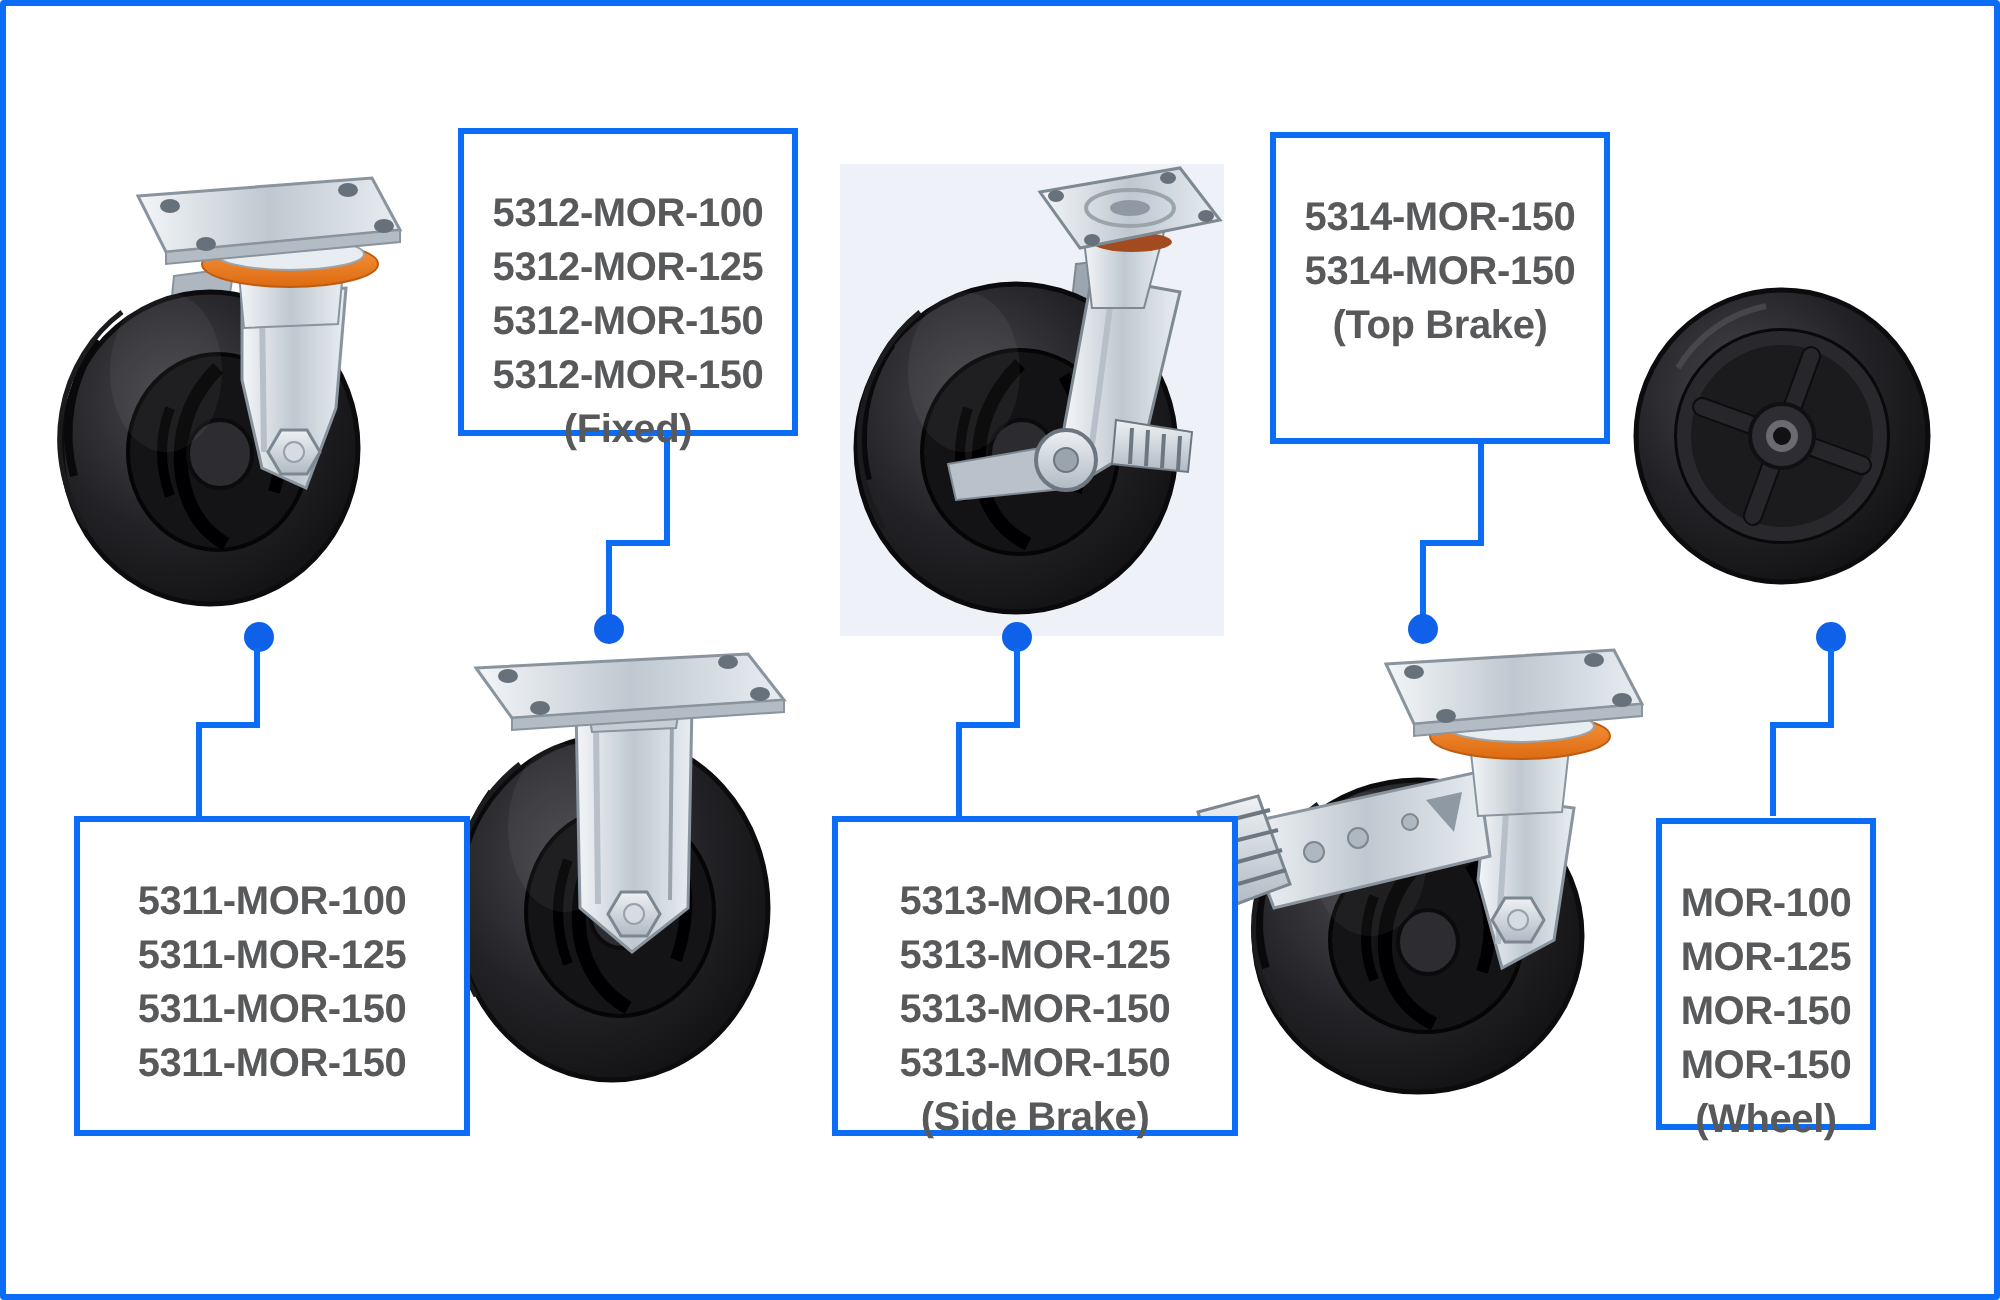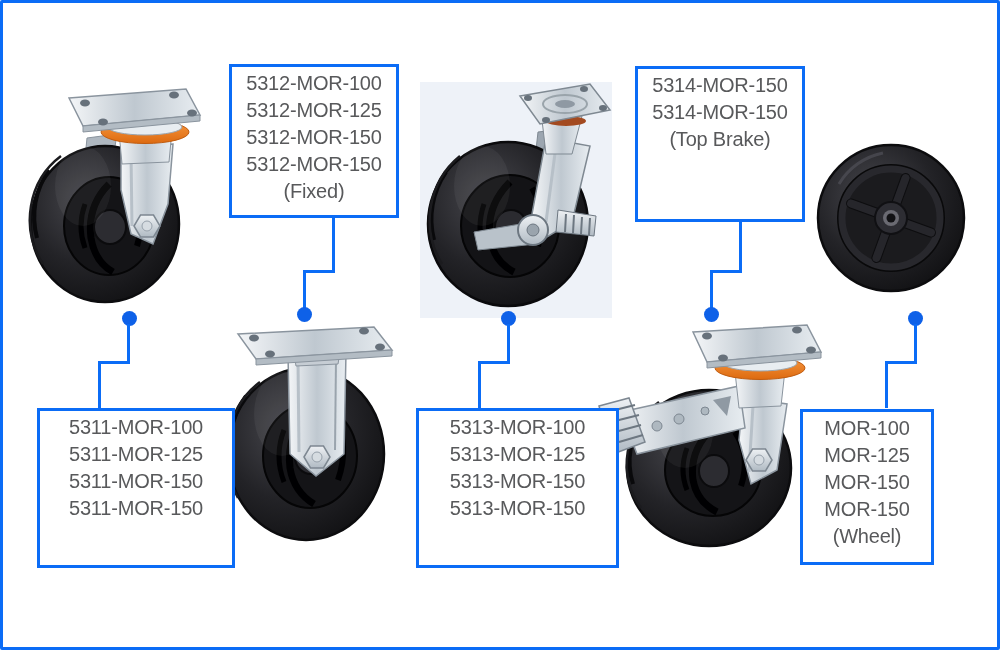--- a/index.html
+++ b/index.html
@@ -16,23 +16,23 @@
     border-radius:2px;
   }
   .label-box {
     position:absolute;
     border:3px solid var(--accent,#0b6cf6);
     background:#ffffff;
     color:var(--label-text,#58595b);
     text-align:center;
     font-size:20px;
     line-height:27px;
-    font-weight:400;
+    font-weight:700;
     letter-spacing:-0.2px;
-    padding-top:3px;
+    padding-top:27px;
     z-index:3;
   }
   .seg {
     position:absolute;
     background:var(--accent,#0b6cf6);
     z-index:2;
   }
   .dot {
     position:absolute;
     width:15px; height:15px;
@@ -257,21 +257,22 @@
   <div>5311-MOR-125</div>
   <div>5311-MOR-150</div>
   <div>5311-MOR-150</div>
 </div>
 
 <div class="label-box" style="left:416px; top:408px; width:203px; height:160px">
   <div>5313-MOR-100</div>
   <div>5313-MOR-125</div>
   <div>5313-MOR-150</div>
   <div>5313-MOR-150</div>
-</div>
-
-<div class="label-box" style="left:800px; top:409px; width:134px; height:156px">
+  <div>(Side Brake)</div>
+</div>
+
+<div class="label-box" style="left:828px; top:409px; width:110px; height:156px">
   <div>MOR-100</div>
   <div>MOR-125</div>
   <div>MOR-150</div>
   <div>MOR-150</div>
   <div>(Wheel)</div>
 </div>
 
 </body></html>

